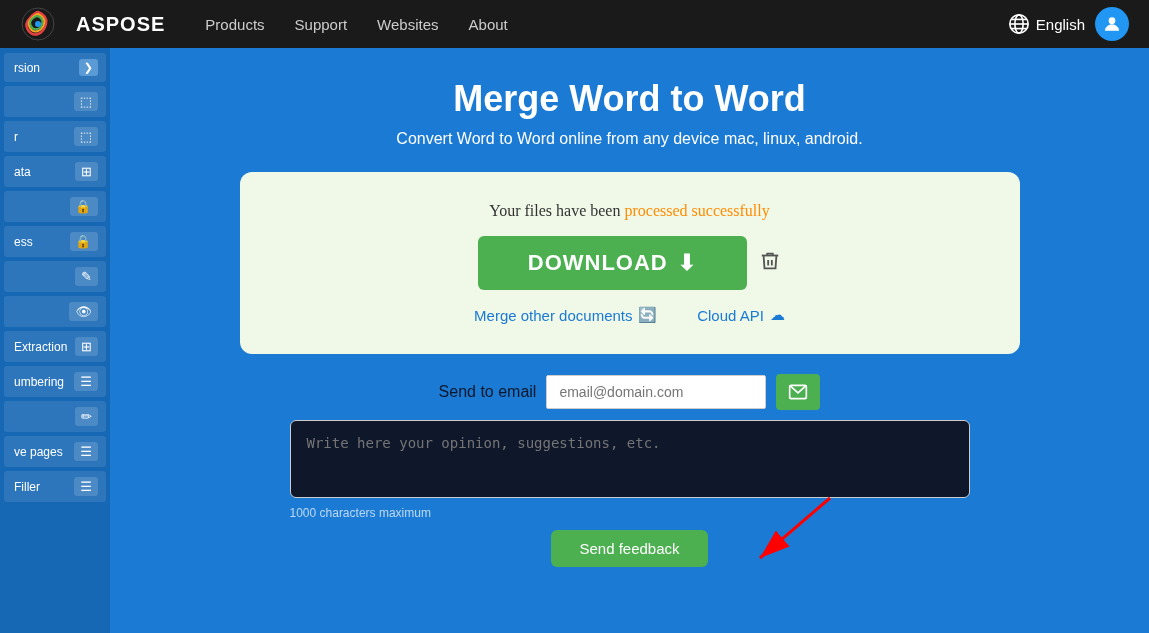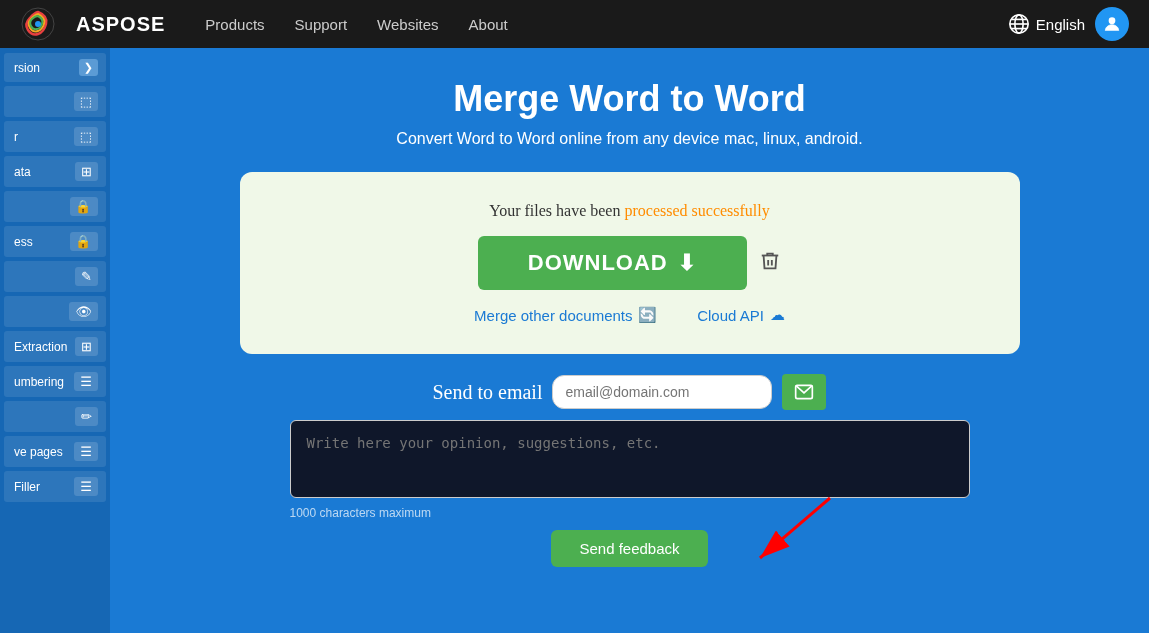--- a/index.html
+++ b/index.html
@@ -199,27 +199,26 @@
     }
 
     
     .email-row {
       display: flex;
       align-items: center;
       gap: 10px;
       margin-bottom: 10px;
     }
     .email-label {
-      color: #ffffff;
-      font-size: 20px;
-      font-family: Liberation Serif, serif;
+      color: #0f172a;
+      font-size: 16px;
     }
     .email-input {
       border: 1px solid #ccc;
-      border-radius: 12px;
+      border-radius: 2px;
       padding: 8px 12px;
       font-size: 14px;
       width: 220px;
       outline: none;
       background: white;
     }
     .email-send-btn {
       background: #4caf50;
       border: none;
       border-radius: 4px;

